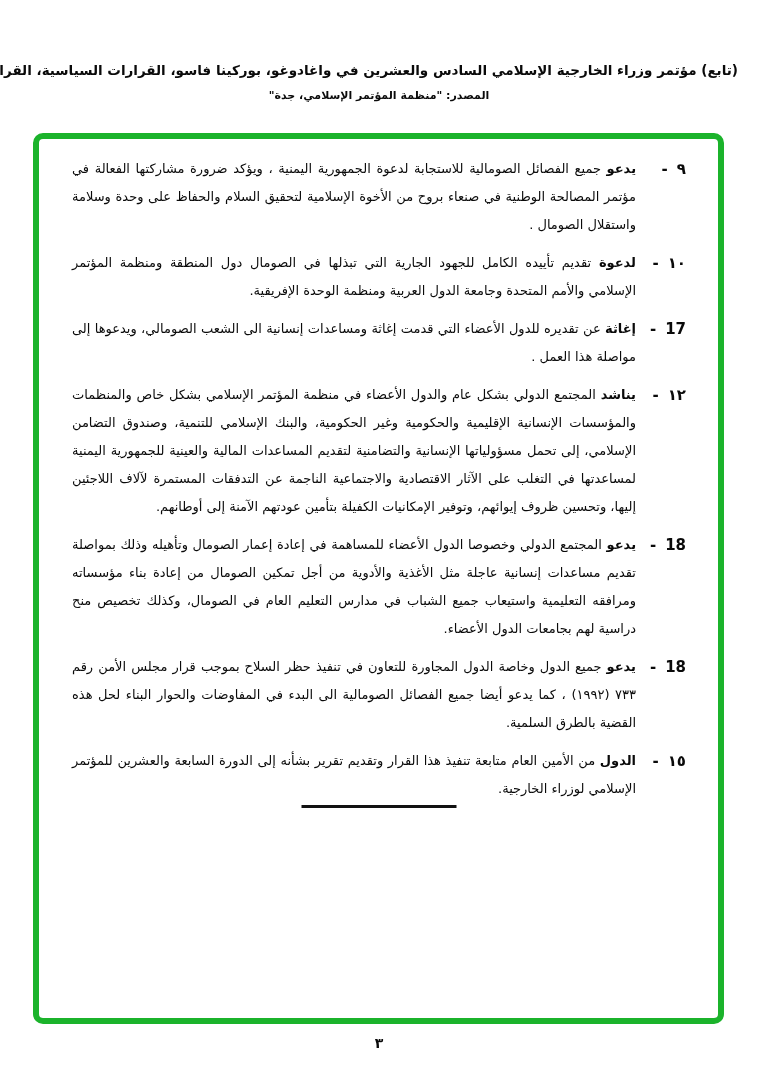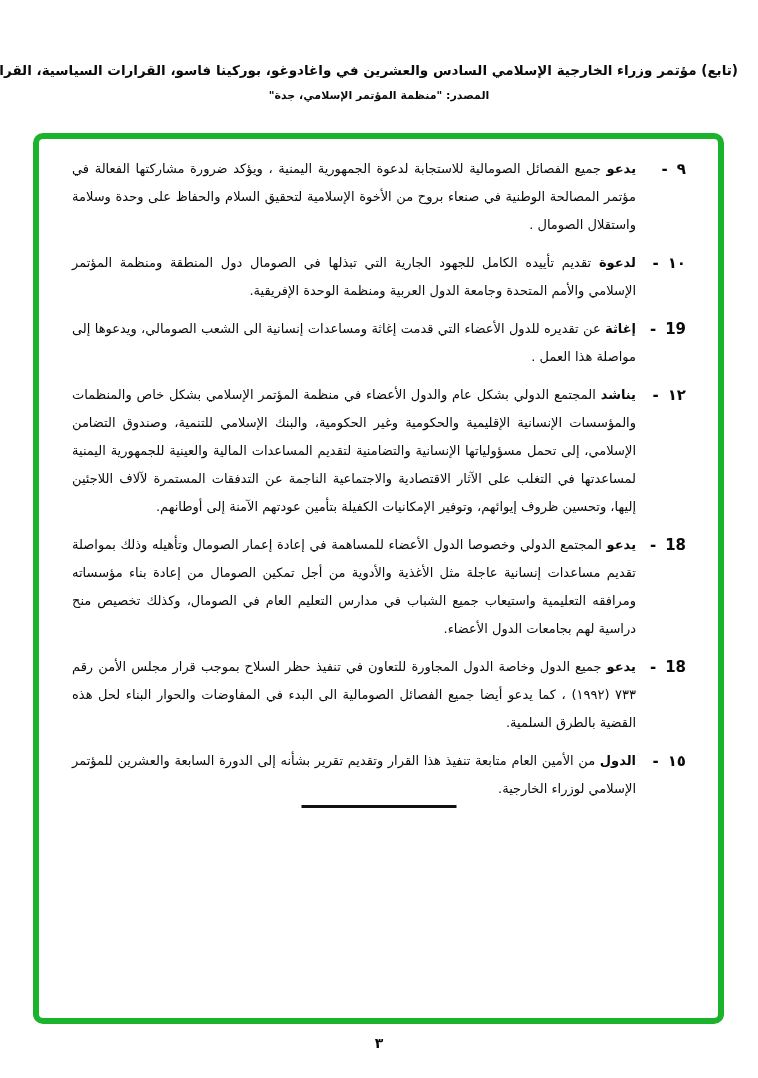--- a/index.html
+++ b/index.html
@@ -119,21 +119,21 @@
     <div class="item">
       <div class="num">
           <span>١٠</span>
           <span>-</span>
         </div>
       <p class="text"><b>لدعوة</b> <span>تقديم تأييده الكامل للجهود الجارية التي تبذلها في الصومال دول المنطقة ومنظمة المؤتمر الإسلامي والأمم المتحدة وجامعة الدول العربية ومنظمة الوحدة الإفريقية.</span></p>
     </div>
 
     <div class="item">
       <div class="num">
-          <span>19</span>
+          <span>17</span>
           <span>-</span>
         </div>
       <p class="text"><b>إغاثة</b> <span>عن تقديره للدول الأعضاء التي قدمت إغاثة ومساعدات إنسانية الى الشعب الصومالي، ويدعوها إلى مواصلة هذا العمل .</span></p>
     </div>
 
     <div class="item">
       <div class="num">
           <span>١٢</span>
           <span>-</span>
         </div>

